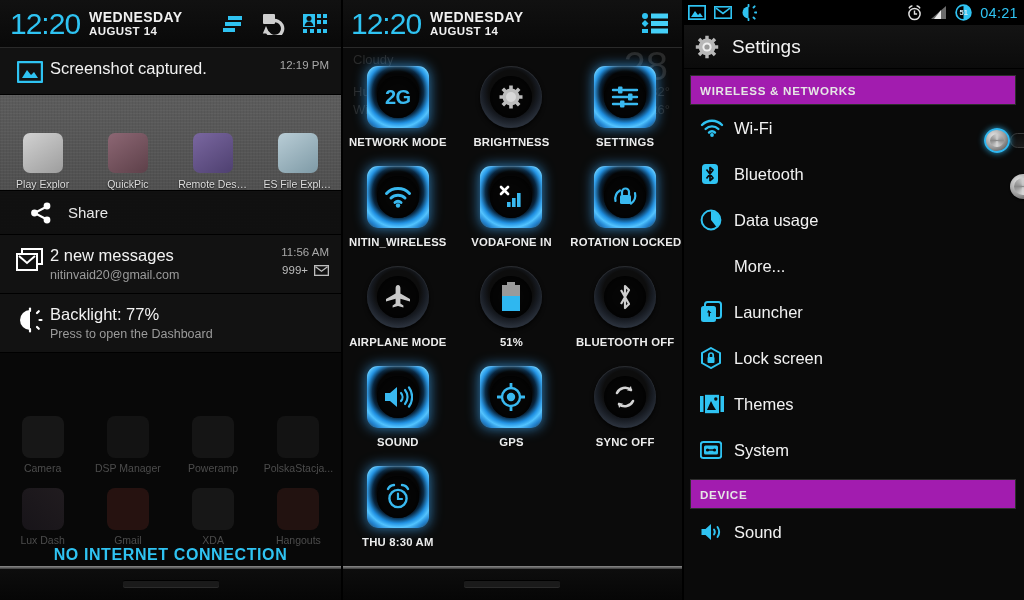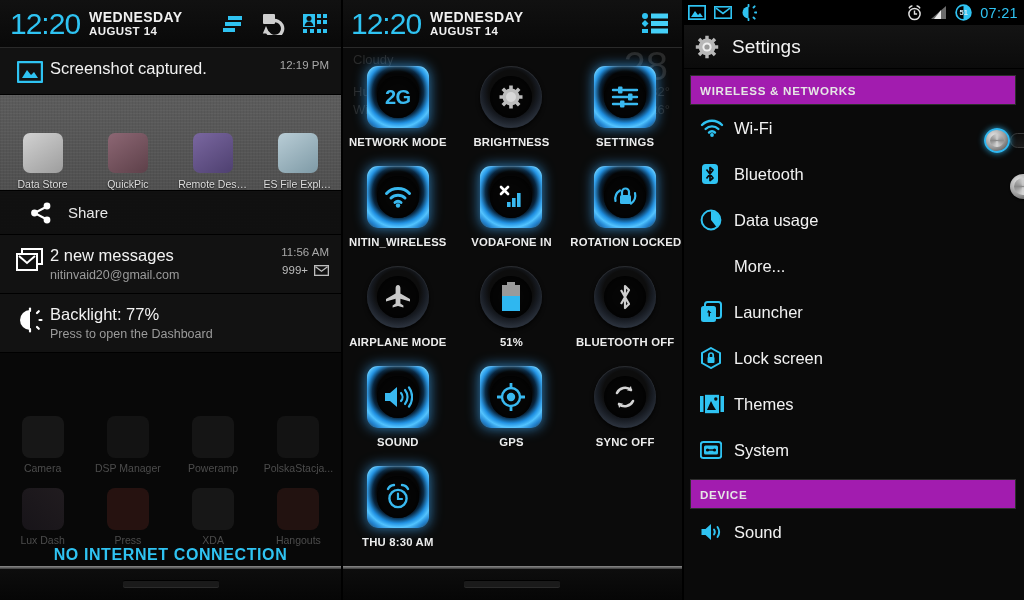--- a/index.html
+++ b/index.html
@@ -141,21 +141,21 @@
             <div class="blab">PolskaStacja...</div>
           </div>
         </div>
         <div class="brow">
           <div class="bapp">
             <div class="bico" style="background:linear-gradient(45deg,#3b3040,#5a4a55)"></div>
             <div class="blab">Lux Dash</div>
           </div>
           <div class="bapp">
             <div class="bico" style="background:#6e2b26"></div>
-            <div class="blab">Press</div>
+            <div class="blab">Gmail</div>
           </div>
           <div class="bapp">
             <div class="bico" style="background:#3d3d3d"></div>
             <div class="blab">XDA</div>
           </div>
           <div class="bapp">
             <div class="bico" style="background:#5f2a26"></div>
             <div class="blab">Hangouts</div>
           </div>
         </div>
@@ -217,21 +217,21 @@
         <div class="nright">
           <div class="ntime">12:19 PM</div>
         </div>
       </div>
 
       <div class="shot">
         <div class="shot-bg"></div>
         <div class="shot-apps">
           <div class="sa">
             <div class="sico" style="background:linear-gradient(145deg,#d2d2d2,#9d9d9d)"></div>
-            <div class="slab">Data Store</div>
+            <div class="slab">Play Explor</div>
           </div>
           <div class="sa">
             <div class="sico" style="background:linear-gradient(145deg,#8d6774,#5d4049)"></div>
             <div class="slab">QuickPic</div>
           </div>
           <div class="sa">
             <div class="sico" style="background:linear-gradient(145deg,#7a67a0,#4e4070)"></div>
             <div class="slab">Remote Desk...</div>
           </div>
           <div class="sa">
@@ -561,21 +561,21 @@
               <path d="M11 4 L11 13 L4 13 Z" fill="#e8e8e8"></path>
             </svg>
         </span>
         <span style="position:relative;">
           <svg width="17" height="17" viewBox="0 0 17 17">
               <circle cx="8.5" cy="8.5" r="7.4" fill="none" stroke="#2fc3f2" stroke-width="1.7"></circle>
               <path d="M8.5 1.1 a7.4 7.4 0 0 1 0 14.8 z" fill="#2fc3f2"></path>
             </svg>
           <span style="position:absolute;left:0;top:0;width:17px;height:17px;display:flex;align-items:center;justify-content:center;color:#cfe9f5;font-size:7.5px;font-weight:bold;">51</span>
         </span>
-        <span class="sb-time">07:21</span>
+        <span class="sb-time">04:21</span>
       </div>
     </div>
 
     <div class="app-head">
       <span>
         <svg width="26" height="26" viewBox="0 0 26 26">
             <g fill="#b8b8b8">
               <circle cx="13" cy="13" r="8.4"></circle>
               <g stroke="#b8b8b8" stroke-width="3.4">
                 <path d="M13 1.8v4M13 20.2v4M1.8 13h4M20.2 13h4M5 5l2.8 2.8M18.2 18.2l2.8 2.8M21 5l-2.8 2.8M7.8 18.2L5 21"></path>

